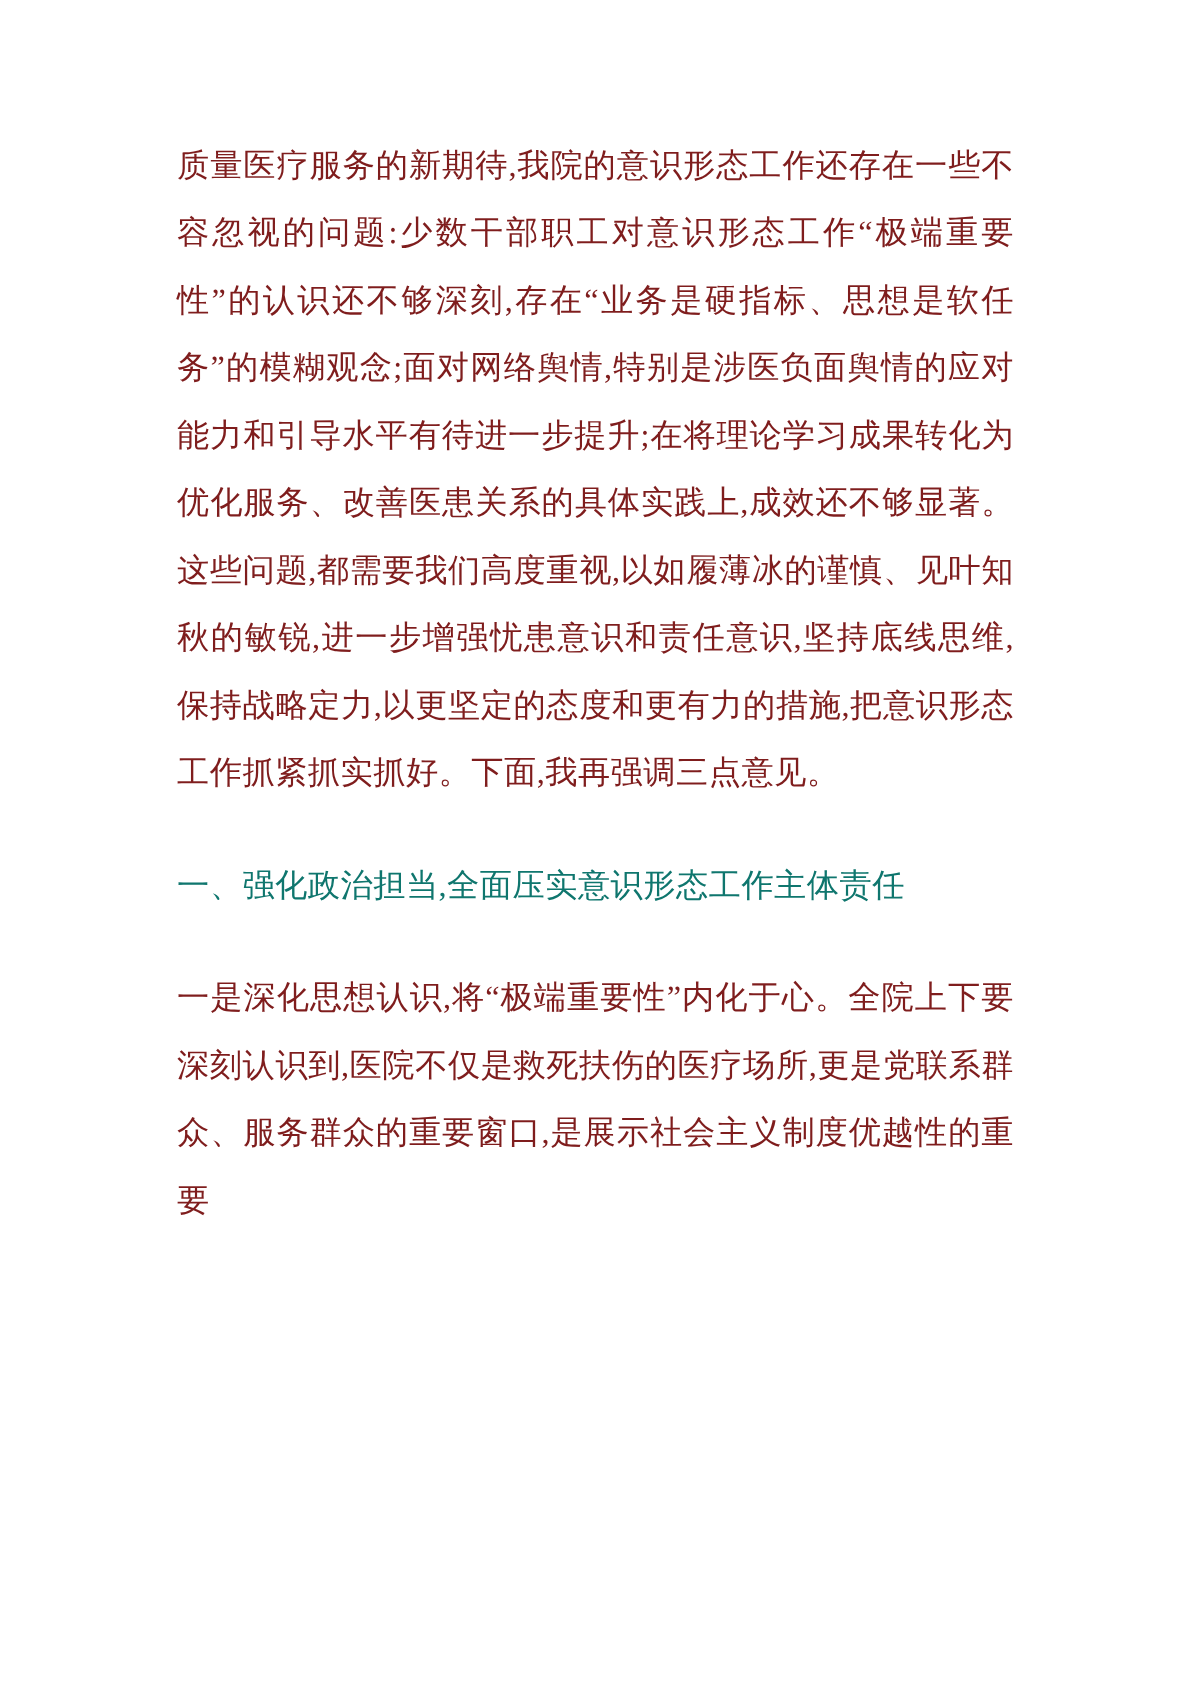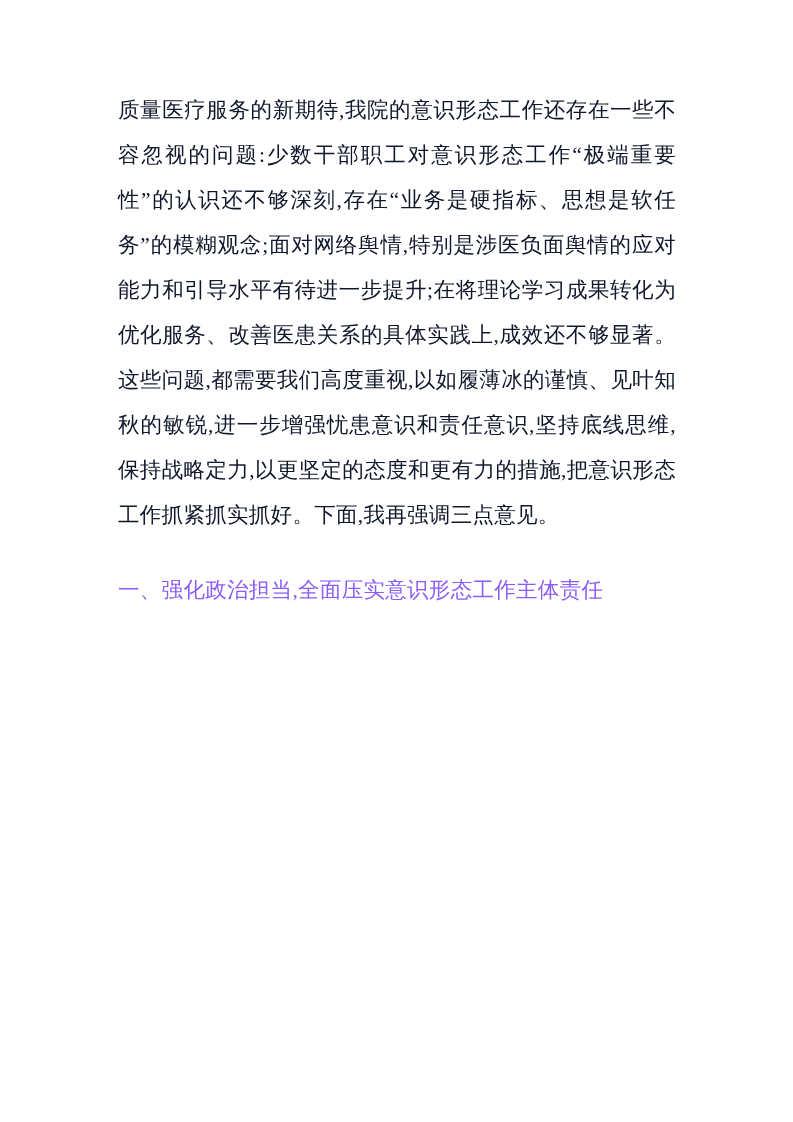--- a/index.html
+++ b/index.html
@@ -24,43 +24,44 @@
   .doc-body {
     width: 558px;
   }
   p.para {
     margin: 0 0 30px 0;
     font-size: 21.5px;
     line-height: 45px;
     letter-spacing: 0.3px;
     text-align: justify;
     text-justify: inter-ideograph;
-    color: #0f172a;
+    color: #7f1d1d;
     font-family: "Liberation Serif", "DejaVu Serif", serif;
     font-weight: 500;
   }
   p.para:last-child {
     margin-bottom: 0;
   }
   p.heading {
     margin: 0 0 30px 0;
     font-size: 21.5px;
     line-height: 45px;
     letter-spacing: 0.3px;
-    color: #8b5cf6;
+    color: #0f766e;
     font-family: "Liberation Serif", "DejaVu Serif", serif;
     font-weight: 500;
   }
 </style>
 </head>
 <body>
 
 <div class="page">
   <div class="doc-body">
 
     <p class="para">质量医疗服务的新期待,我院的意识形态工作还存在一些不容忽视的问题:少数干部职工对意识形态工作“极端重要性”的认识还不够深刻,存在“业务是硬指标、思想是软任务”的模糊观念;面对网络舆情,特别是涉医负面舆情的应对能力和引导水平有待进一步提升;在将理论学习成果转化为优化服务、改善医患关系的具体实践上,成效还不够显著。这些问题,都需要我们高度重视,以如履薄冰的谨慎、见叶知秋的敏锐,进一步增强忧患意识和责任意识,坚持底线思维,保持战略定力,以更坚定的态度和更有力的措施,把意识形态工作抓紧抓实抓好。下面,我再强调三点意见。</p>
 
     <p class="heading">一、强化政治担当,全面压实意识形态工作主体责任</p>
 
 
+    <p class="para">一是深化思想认识,将“极端重要性”内化于心。全院上下要深刻认识到,医院不仅是救死扶伤的医疗场所,更是党联系群众、服务群众的重要窗口,是展示社会主义制度优越性的重要</p>
 
   </div>
 </div>
 
 </body></html>

